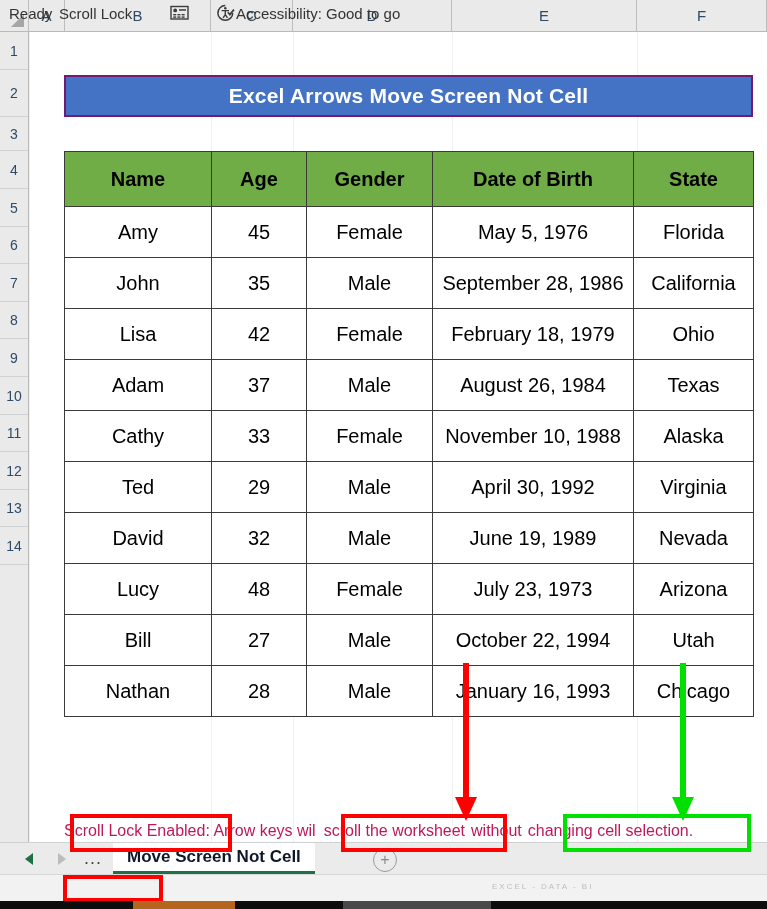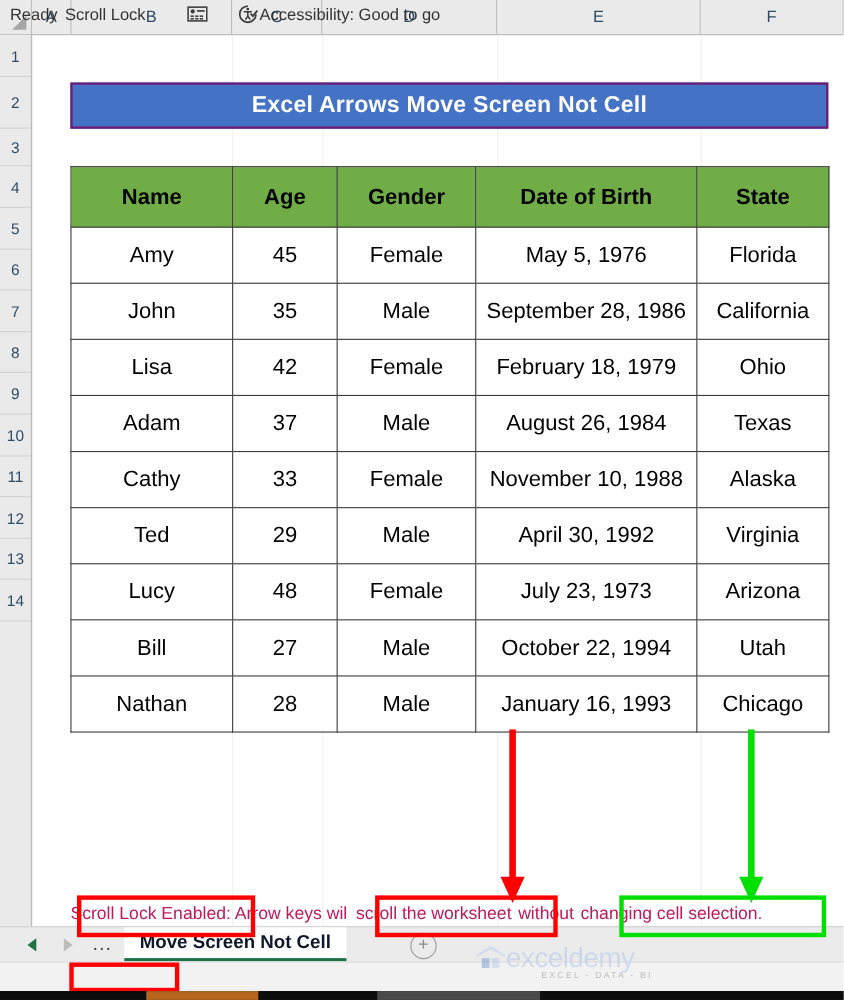--- a/index.html
+++ b/index.html
@@ -407,20 +407,27 @@
         <td>Female</td>
         <td>November 10, 1988</td>
         <td>Alaska</td>
       </tr>
       <tr>
         <td>Ted</td>
         <td>29</td>
         <td>Male</td>
         <td>April 30, 1992</td>
         <td>Virginia</td>
+      </tr>
+      <tr>
+        <td>David</td>
+        <td>32</td>
+        <td>Male</td>
+        <td>June 19, 1989</td>
+        <td>Nevada</td>
       </tr>
       <tr>
         <td>Lucy</td>
         <td>48</td>
         <td>Female</td>
         <td>July 23, 1973</td>
         <td>Arizona</td>
       </tr>
       <tr>
         <td>Bill</td>
@@ -492,28 +499,20 @@
       <path d="M9.3 1.5 a7.4 7.4 0 1 0 7.4 7.4" fill="none" stroke="#3b3b3b" stroke-width="1.5"></path>
       <circle cx="9.3" cy="4.2" r="1.25" fill="#3b3b3b"></circle>
       <path d="M5.6 6.6 h7.4 M9.3 6.6 v4 M9.3 10.6 l-2.2 3.3 M9.3 10.6 l2.2 3.3" stroke="#3b3b3b" stroke-width="1.4" fill="none"></path>
       <path d="M11.8 8.3 l2.1 2.3 4.0 -5.0" fill="none" stroke="#3b3b3b" stroke-width="1.7"></path>
     </svg>
   </div>
   <div class="status-item" style="left:236px;">
     <span>Accessibility: Good to go</span>
   </div>
 
-  <div class="watermark">
-    <svg width="28" height="26" viewBox="0 0 28 26">
-      <path d="M14 1 L27 9 L27 11 L14 4 L1 11 L1 9 Z" fill="#c3d4ef"></path>
-      <rect x="6" y="12" width="7" height="9" fill="#4472c4" opacity=".55"></rect>
-      <rect x="15" y="12" width="7" height="9" fill="#9dbbe8" opacity=".55"></rect>
-    </svg>
-    <span class="wm-text">exceldemy</span>
-  </div>
   <div class="wm-sub">EXCEL - DATA - BI</div>
 
   <div style="position:absolute; left:64px; top:822px; font-size:16px; color:#be185d; white-space:nowrap;">
     <span>Scroll Lock Enabled: Arrow keys wil</span><span style="display:inline-block;width:8px"></span><span>scroll the worksheet</span><span style="display:inline-block;width:6px"></span><span>without</span><span style="display:inline-block;width:6px"></span><span>changing cell selection.</span>
   </div>
 
   <div class="callout callout-red" style="left:70px;  top:814px; width:162px; height:38px;"></div>
   <div class="callout callout-red" style="left:341px; top:814px; width:166px; height:38px;"></div>
   <div class="callout callout-green" style="left:563px; top:814px; width:188px; height:38px;"></div>
   <div class="callout callout-red" style="left:63px;  top:875px; width:100px; height:27px;"></div>

